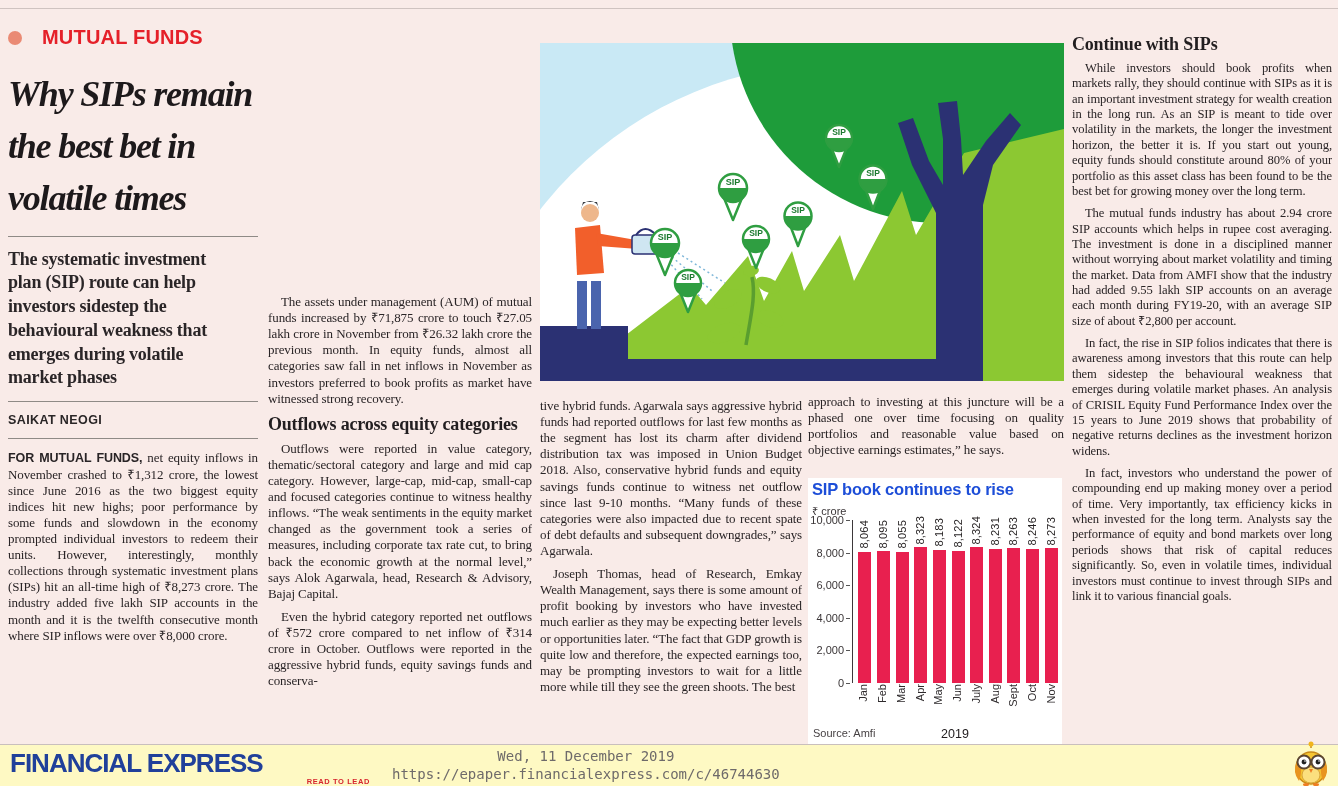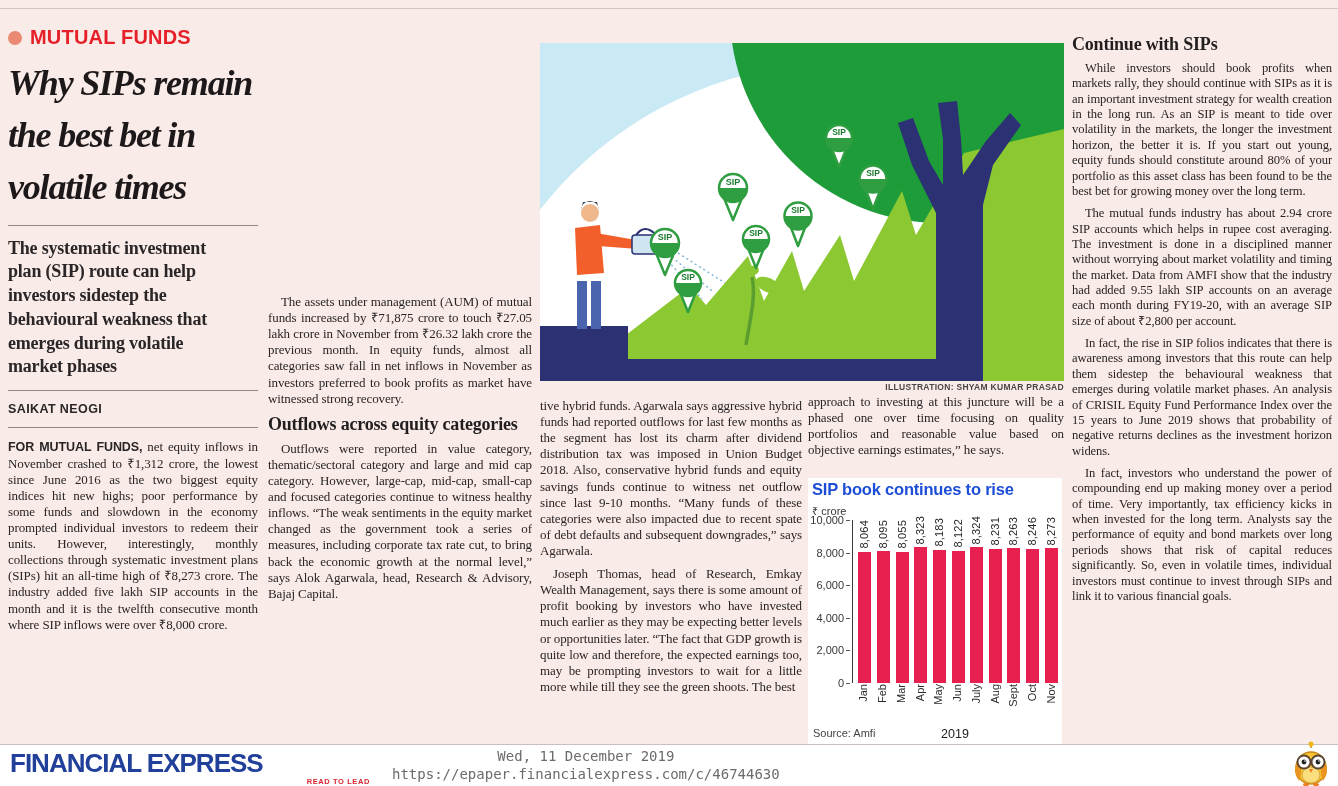--- a/index.html
+++ b/index.html
@@ -18,21 +18,21 @@
   }
   .indent { text-indent:13px; }
   .rule { height:1px; background:#8f8a86; border:none; margin:11px 0; }
   .subhead {
     font-family:"Liberation Serif", serif; font-weight:bold;
     font-size:18px; color:#221e20; margin:4px 0 6px 0; letter-spacing:-0.2px;
   }
 
   
   .col1 { left:8px; top:26px; width:250px; height:718px; }
-  .kicker { display:flex; align-items:center; gap:8px; margin-bottom:8px; }
+  .kicker { display:flex; align-items:center; gap:20px; margin-bottom:19px; }
   .kicker .dot { width:14px; height:14px; border-radius:50%; background:#ea8a74; }
   .kicker-text {
     font-family:"Liberation Sans", sans-serif; font-weight:bold;
     font-size:20px; color:#e52029; letter-spacing:0.2px;
   }
   h1.headline {
     font-family:"Liberation Serif", serif; font-weight:bold;
     font-size:36px; line-height:1.45; letter-spacing:-1.2px;
     color:#1d191b; white-space:pre-line; margin:2px 0 6px 0;font-style:italic;
   }
@@ -94,21 +94,21 @@
   .month-label {
     writing-mode:vertical-rl; transform:rotate(180deg);
     font-size:11px; color:#2e2a2c; line-height:1;
   }
   .chart-year { position:absolute; top:249px; left:44px; right:4px; text-align:center; font-size:12.5px; color:#242022; }
   .chart-source { position:absolute; left:5px; bottom:5px; font-size:11px; color:#474244; }
 
   
   .footer {
     position:absolute; left:0; top:744px; width:1338px; height:42px;
-    background:#ffffff; border-top:1px solid #c9bfbd;
+    background:#fef9c3; border-top:1px solid #c9bfbd;
   }
   .fe-logo { position:absolute; left:10px; top:5px; width:360px; }
   .fe-name {
     display:block; font-family:"Liberation Sans", sans-serif; font-weight:bold;
     font-size:26px; line-height:1; color:#20409a; letter-spacing:-1px;
   }
   .fe-tag {
     display:block; text-align:right; font-family:"Liberation Sans", sans-serif;
     font-weight:bold; font-size:7.5px; letter-spacing:0.6px; color:#d6252e; margin-top:1px;
   }
@@ -143,20 +143,21 @@
     <div class="rule"></div>
     <div class="byline">SAIKAT NEOGI</div>
     <div class="rule"></div>
     <p class="body-p"><span class="lead-in">FOR MUTUAL FUNDS,</span><span> net equity inflows in November crashed to ₹1,312 crore, the lowest since June 2016 as the two biggest equity indices hit new highs; poor performance by some funds and slowdown in the economy prompted individual investors to redeem their units. However, interestingly, monthly collections through systematic investment plans (SIPs) hit an all-time high of ₹8,273 crore. The industry added five lakh SIP accounts in the month and it is the twelfth consecutive month where SIP inflows were over ₹8,000 crore.</span></p>
   </section>
 
   <section class="col col2">
     <p class="body-p indent">The assets under management (AUM) of mutual funds increased by ₹71,875 crore to touch ₹27.05 lakh crore in November from ₹26.32 lakh crore the previous month. In equity funds, almost all categories saw fall in net inflows in November as investors preferred to book profits as market have witnessed strong recovery.</p>
     <h2 class="subhead">Outflows across equity categories</h2>
     <p class="body-p indent">Outflows were reported in value category, thematic/sectoral category and large and mid cap category. However, large-cap, mid-cap, small-cap and focused categories continue to witness healthy inflows. “The weak sentiments in the equity market changed as the government took a series of measures, including corporate tax rate cut, to bring back the economic growth at the normal level,” says Alok Agarwala, head, Research &amp; Advisory, Bajaj Capital.</p>
+    <p class="body-p indent">Even the hybrid category reported net outflows of ₹572 crore compared to net inflow of ₹314 crore in October. Outflows were reported in the aggressive hybrid funds, equity savings funds and conserva-</p>
   </section>
 
   <div class="illus-wrap">
     <svg width="524" height="338" viewBox="0 0 524 338">
       <rect x="0" y="0" width="524" height="338" fill="#c9e9f5"></rect>
       <circle cx="300" cy="400" r="380" fill="#ffffff"></circle>
       <circle cx="400" cy="-30" r="210" fill="#1e9c3a"></circle>
       <polygon fill="#8cc832" points="82,295 150,243 166,262 208,213 224,258 252,208 264,248 300,192 314,238 362,148 376,192 424,110 524,86 524,338 82,338"></polygon>
       <rect x="0" y="283" width="88" height="55" fill="#2b3173"></rect>
       <rect x="88" y="316" width="320" height="22" fill="#2b3173"></rect>
@@ -224,21 +225,20 @@
         <text y="-3" text-anchor="middle" font-family="Liberation Sans, sans-serif" font-size="8.5" font-weight="bold" fill="#1d7a30">SIP</text>
       </g>
       <g transform="translate(333,136)">
         <path d="M -8 9 L 0 30 L 8 9 Z" fill="#ffffff" stroke="#2f9e41" stroke-width="2.5" stroke-linejoin="round"></path>
         <circle r="13.5" fill="#ffffff" stroke="#2f9e41" stroke-width="2.5"></circle>
         <path d="M -13.5 0 A 13.5 13.5 0 0 0 13.5 0 Z" fill="#2f9e41"></path>
         <text y="-3" text-anchor="middle" font-family="Liberation Sans, sans-serif" font-size="8.5" font-weight="bold" fill="#1d7a30">SIP</text>
       </g>
     </svg>
   </div>
-  <div class="illus-credit">ILLUSTRATION: SHYAM KUMAR PRASAD</div>
 
   <section class="col col3">
     <p class="body-p">tive hybrid funds. Agarwala says aggressive hybrid funds had reported outflows for last few months as the segment has lost its charm after dividend distribution tax was imposed in Union Budget 2018. Also, conservative hybrid funds and equity savings funds continue to witness net outflow since last 9-10 months. “Many funds of these categories were also impacted due to recent spate of debt defaults and subsequent downgrades,” says Agarwala.</p>
     <p class="body-p indent">Joseph Thomas, head of Research, Emkay Wealth Management, says there is some amount of profit booking by investors who have invested much earlier as they may be expecting better levels or opportunities later. “The fact that GDP growth is quite low and therefore, the expected earnings too, may be prompting investors to wait for a little more while till they see the green shoots. The best</p>
   </section>
 
   <section class="col col4">
     <p class="body-p">approach to investing at this juncture will be a phased one over time focusing on quality portfolios and reasonable value based on objective earnings estimates,” he says.</p>
   </section>
 

